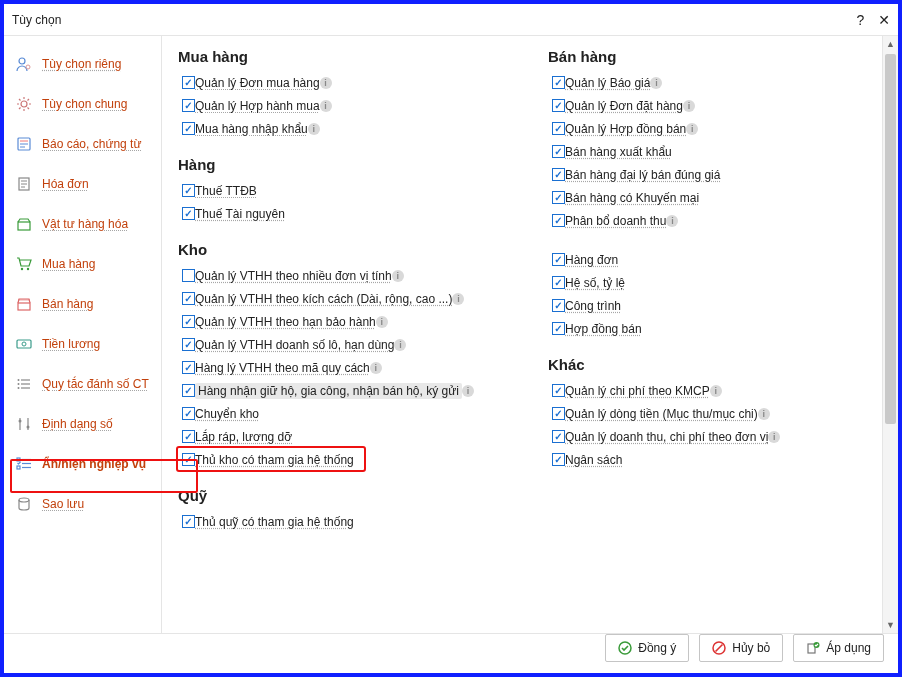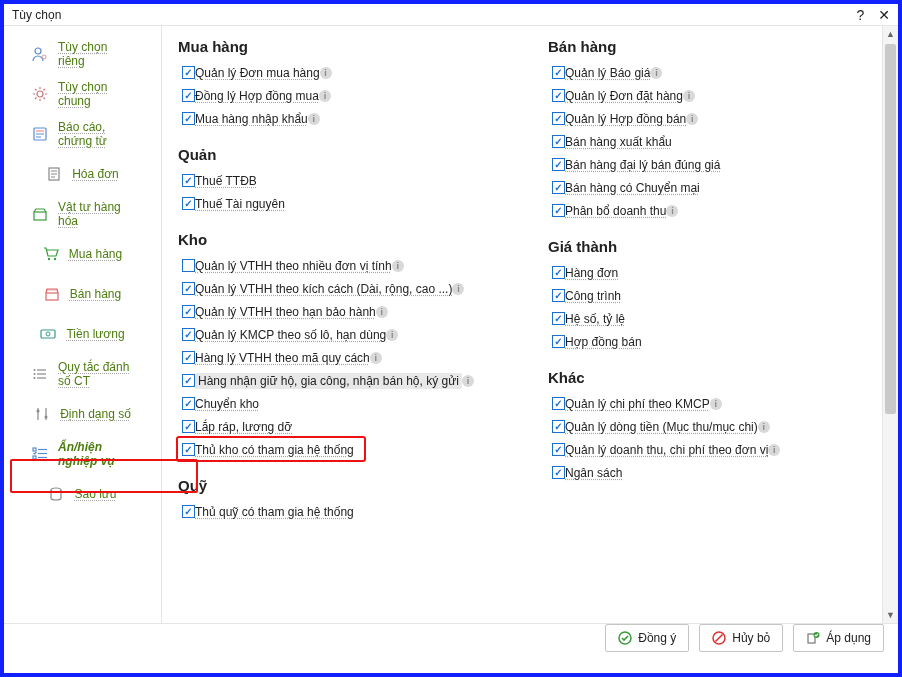--- a/index.html
+++ b/index.html
@@ -7,21 +7,21 @@
     margin: 0;
     font-family: "Segoe UI", Tahoma, sans-serif;
     font-size: 12px;
     background: #fff;
     width: 902px;
     height: 677px;
     position: relative;
     border: 4px solid #1020ff;
   }
   .titlebar {
-    height: 22px;
+    height: 32px;
     display: flex;
     align-items: center;
     padding: 0 8px;
     border-bottom: 1px solid #e5e5e5;
     justify-content: space-between;
   }
   .titlebar .title { color: #222; }
   .titlebar .controls { display: flex; gap: 14px; align-items: center; }
   .titlebar .controls span { font-size: 14px; color: #222; cursor: default; }
   .body {
@@ -31,30 +31,28 @@
   .sidebar {
     width: 200px;
     border-right: 1px solid #e5e5e5;
     padding-top: 8px;
     overflow: hidden;
   }
   .nav-item {
     display: flex;
     align-items: center;
     height: 40px;
-    padding: 0 28px;
+    padding: 0 12px;
     gap: 10px;
-    color: #4d7c0f;
+    color: #c2410c;
     cursor: pointer;
-    justify-content: center;
   }
   .nav-item .label { text-decoration: underline dotted rgba(0,0,0,0.35); text-underline-offset: 2px; }
   .nav-item.active {
     position: relative;
-    font-style: italic;
   }
   .nav-item.active .label { font-weight: 600; text-decoration: none; }
   .nav-item .icon { width: 16px; height: 16px; display: inline-flex; align-items: center; justify-content: center; }
   .redbox-sidebar {
     position: absolute;
     border: 2px solid #e11;
     border-radius: 2px;
     pointer-events: none;
   }
   .content-wrap { flex: 1; display:flex; }
@@ -275,31 +273,31 @@
       <div class="col" id="col-left">
           <div class="section">
             <h3>Mua hàng</h3>
             <div class="row">
               <span class="cb checked"></span>
               <span class="txt">Quản lý Đơn mua hàng</span>
               <span class="info-icon">i</span>
             </div>
             <div class="row">
               <span class="cb checked"></span>
-              <span class="txt">Đồng lý Hợp đồng mua</span>
+              <span class="txt">Quản lý Hợp hành mua</span>
               <span class="info-icon">i</span>
             </div>
             <div class="row">
               <span class="cb checked"></span>
               <span class="txt">Mua hàng nhập khẩu</span>
               <span class="info-icon">i</span>
             </div>
           </div>
           <div class="section">
-            <h3>Quản</h3>
+            <h3>Hàng</h3>
             <div class="row">
               <span class="cb checked"></span>
               <span class="txt">Thuế TTĐB</span>
             </div>
             <div class="row">
               <span class="cb checked"></span>
               <span class="txt">Thuế Tài nguyên</span>
             </div>
           </div>
           <div class="section">
@@ -314,21 +312,21 @@
               <span class="txt">Quản lý VTHH theo kích cách (Dài, rộng, cao ...)</span>
               <span class="info-icon">i</span>
             </div>
             <div class="row">
               <span class="cb checked"></span>
               <span class="txt">Quản lý VTHH theo hạn bảo hành</span>
               <span class="info-icon">i</span>
             </div>
             <div class="row">
               <span class="cb checked"></span>
-              <span class="txt">Quản lý KMCP theo số lô, hạn dùng</span>
+              <span class="txt">Quản lý VTHH doanh số lô, hạn dùng</span>
               <span class="info-icon">i</span>
             </div>
             <div class="row">
               <span class="cb checked"></span>
               <span class="txt">Hàng lý VTHH theo mã quy cách</span>
               <span class="info-icon">i</span>
             </div>
             <div class="row hl">
               <span class="cb checked"></span>
               <span class="txt">Hàng nhận giữ hộ, gia công, nhận bán hộ, ký gửi</span>
@@ -377,41 +375,40 @@
             <div class="row">
               <span class="cb checked"></span>
               <span class="txt">Bán hàng xuất khẩu</span>
             </div>
             <div class="row">
               <span class="cb checked"></span>
               <span class="txt">Bán hàng đại lý bán đúng giá</span>
             </div>
             <div class="row">
               <span class="cb checked"></span>
-              <span class="txt">Bán hàng có Chuyển mại</span>
+              <span class="txt">Bán hàng có Khuyến mại</span>
             </div>
             <div class="row">
               <span class="cb checked"></span>
               <span class="txt">Phân bổ doanh thu</span>
               <span class="info-icon">i</span>
             </div>
           </div>
           <div class="section">
-            <h3>Giá thành</h3>
             <div class="row">
               <span class="cb checked"></span>
               <span class="txt">Hàng đơn</span>
             </div>
             <div class="row">
               <span class="cb checked"></span>
+              <span class="txt">Hệ số, tỷ lệ</span>
+            </div>
+            <div class="row">
+              <span class="cb checked"></span>
               <span class="txt">Công trình</span>
-            </div>
-            <div class="row">
-              <span class="cb checked"></span>
-              <span class="txt">Hệ số, tỷ lệ</span>
             </div>
             <div class="row">
               <span class="cb checked"></span>
               <span class="txt">Hợp đồng bán</span>
             </div>
           </div>
           <div class="section">
             <h3>Khác</h3>
             <div class="row">
               <span class="cb checked"></span>

